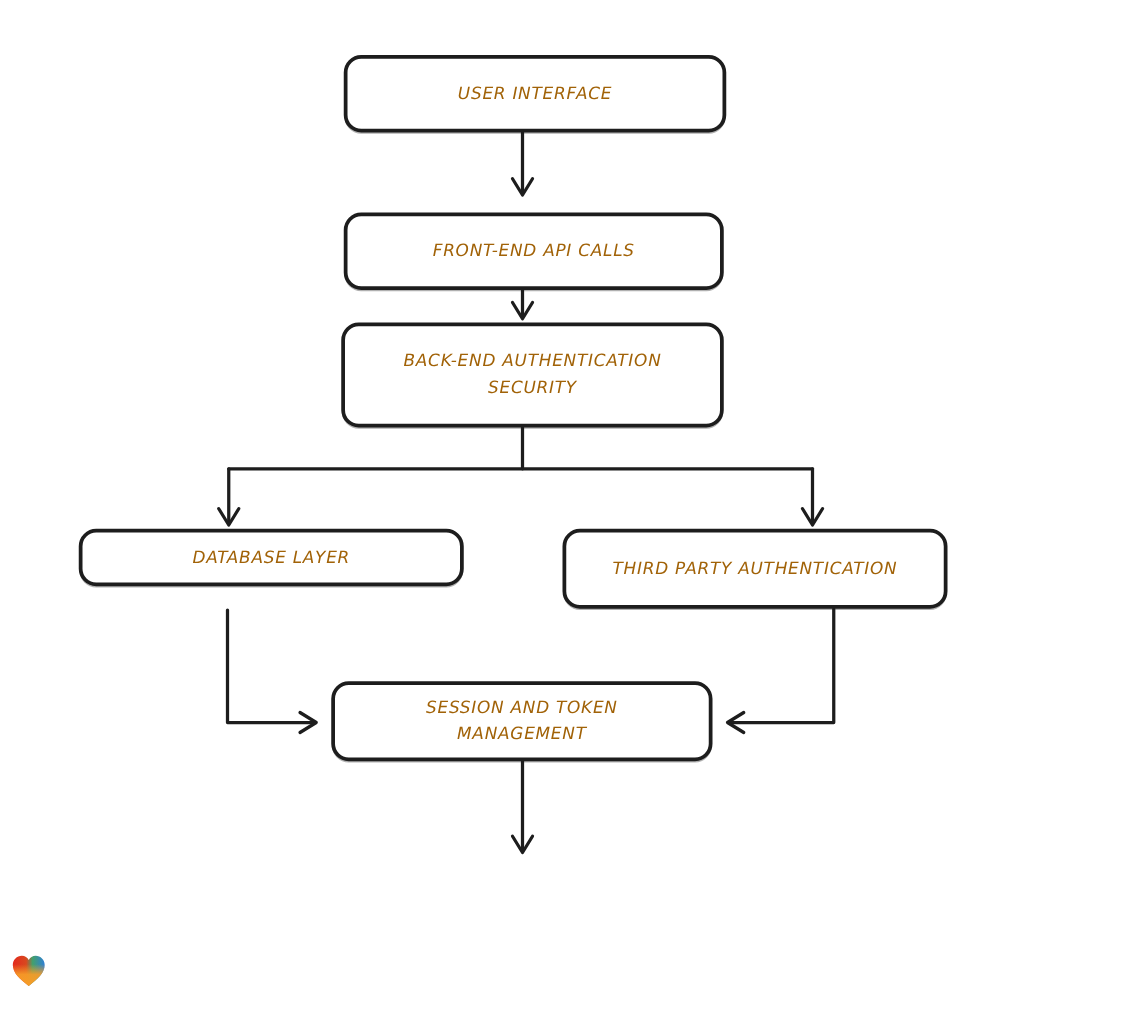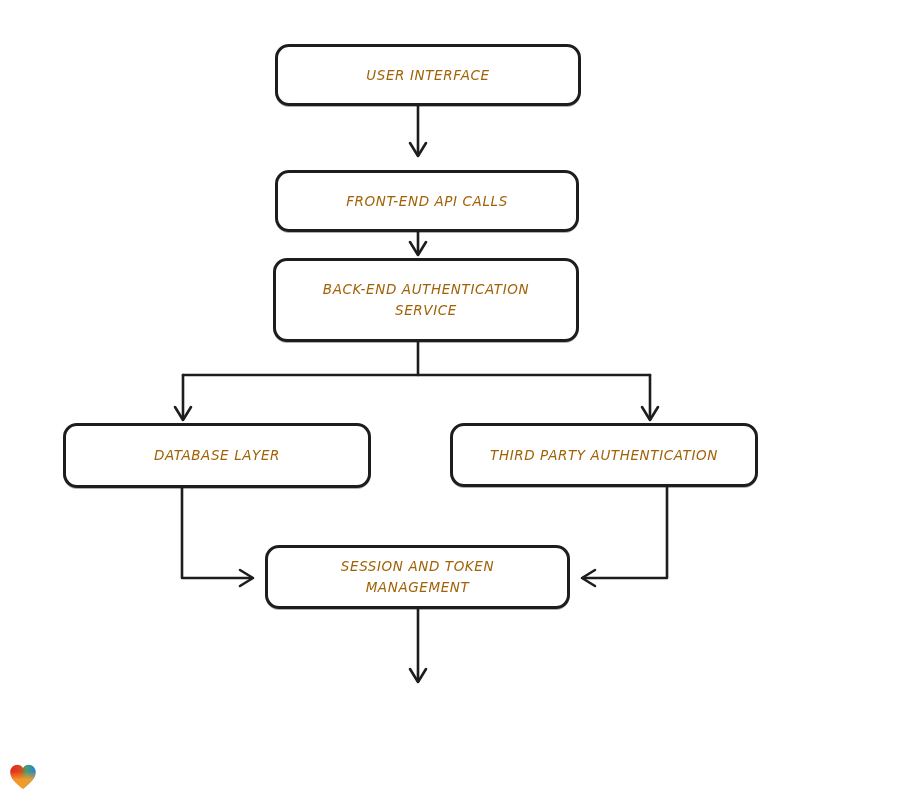--- a/index.html
+++ b/index.html
@@ -34,21 +34,21 @@
     font-style: italic;
     letter-spacing: 0.6px;
     line-height: 1.55;
     color: #a16207;
   }
   
   .n1 { left: 275px; top:  44px; width: 306px; height: 62px; }
   .n2 { left: 275px; top: 158px; width: 304px; height: 62px; margin-top: 12px; }
   .n3 { left: 273px; top: 258px; width: 306px; height: 84px; }
   .n3 .label { max-width: 240px; }
-  .n4 { left:  63px; top: 423px; width: 308px; height: 65px; }
+  .n4 { left:  63px; top: 423px; width: 308px; height: 46px; }
   .n5 { left: 450px; top: 423px; width: 308px; height: 64px; text-align: center; }
   .n6 { left: 265px; top: 545px; width: 305px; height: 64px; }
   .n6 .label { max-width: 185px; }
   .n7 { left: 268px; top: 685px; width: 307px; height: 63px; }
   .logo {
     position: absolute;
     left: 8px; top: 761px;
     width: 30px; height: 32px;
   }
 </style>
@@ -96,21 +96,21 @@
 
   <div class="node n1">
     <span class="label">USER INTERFACE</span>
   </div>
 
   <div class="node n2">
     <span class="label">FRONT-END API CALLS</span>
   </div>
 
   <div class="node n3">
-    <span class="label">BACK-END AUTHENTICATION SERVICE</span>
+    <span class="label">BACK-END AUTHENTICATION SECURITY</span>
   </div>
 
   <div class="node n4">
     <span class="label">DATABASE LAYER</span>
   </div>
 
   <div class="node n5">
     <span class="label">THIRD PARTY AUTHENTICATION</span>
   </div>
 

